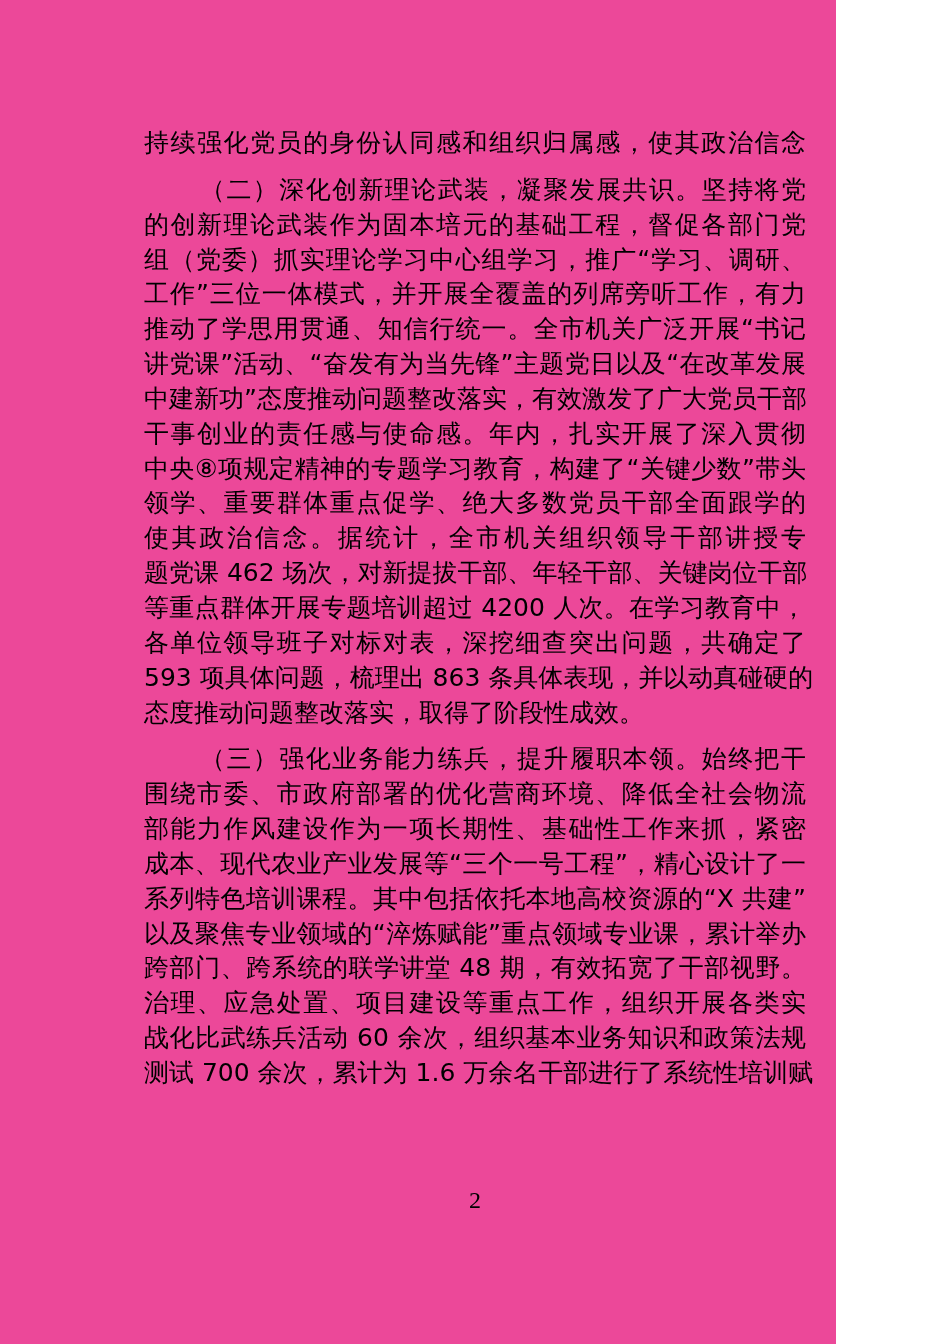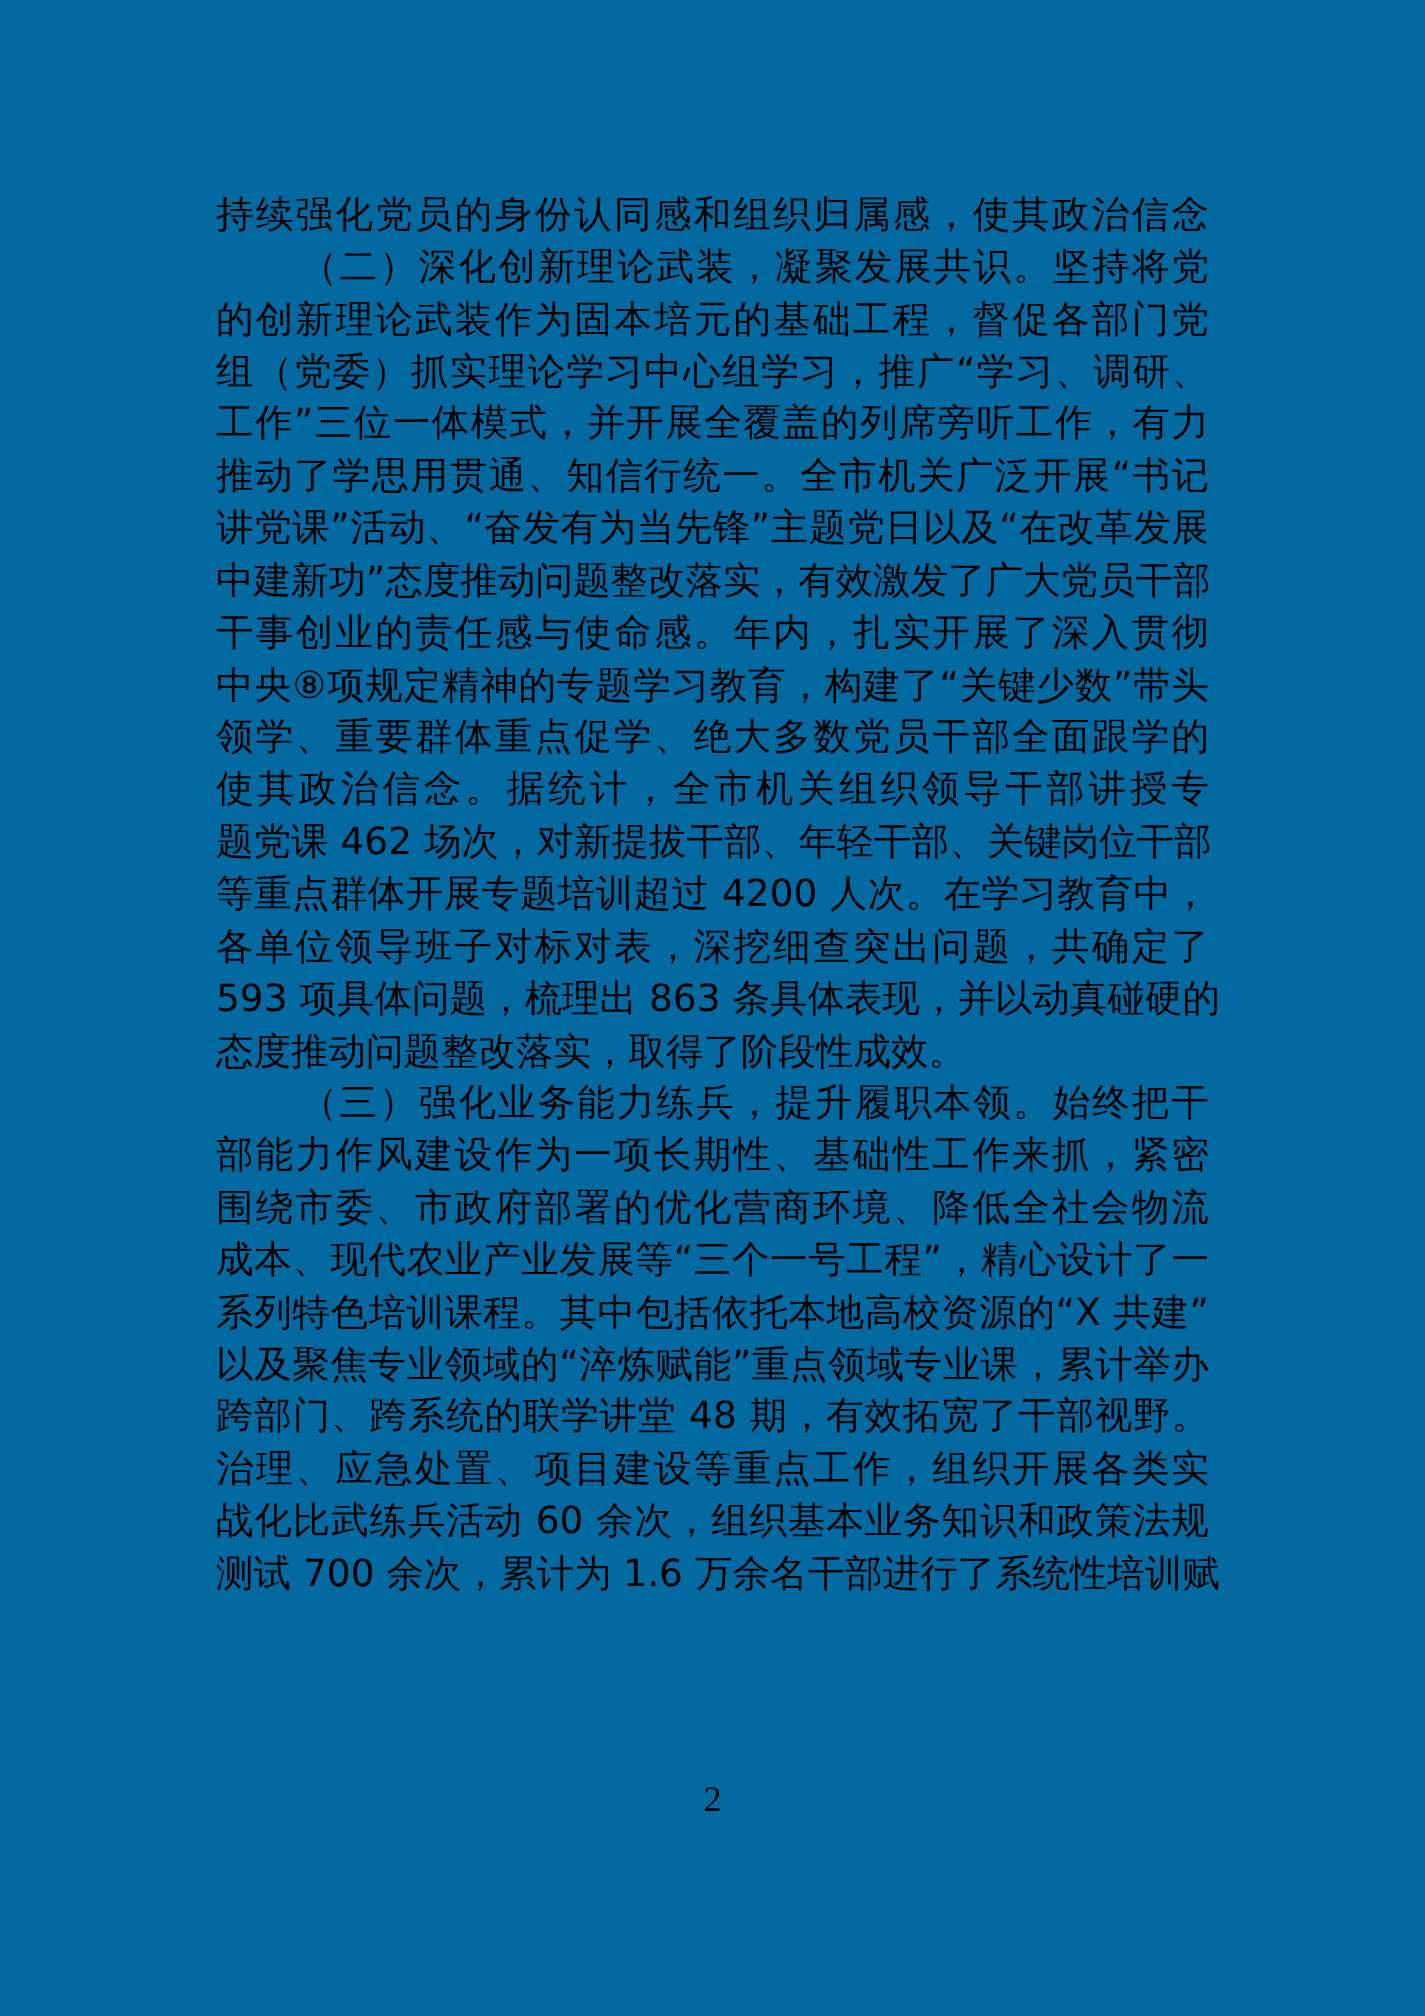--- a/index.html
+++ b/index.html
@@ -1,25 +1,25 @@
 <!DOCTYPE html>
 <html><head>
 <meta charset="utf-8">
 <style>
   html, body { margin: 0; padding: 0; background: #ffffff; }
   body { width: 950px; height: 1344px; position: relative; overflow: hidden; }
-  .page { position: absolute; left: 0; top: 0; width: 950px; height: 1344px; background: #0369a1; }
+  .page { position: absolute; left: 0; top: 0; width: 836px; height: 1344px; background: #ec4899; }
   .text-block {
     position: absolute; left: 144px; top: 126px; width: 662px;
     font-family: "DejaVu Sans", "Liberation Sans", sans-serif;
     font-size: 25px; line-height: 34.85px; color: #000000;
   }
   .line { display: block; white-space: nowrap; text-align: justify; text-align-last: justify; height: 34.85px; }
   .line.last { text-align-last: left; }
-  .line.indent { padding-left: 56px; }
+  .line.indent { padding-left: 56px; margin-top: 12px; }
   .page-number {
     position: absolute; left: 0; width: 950px; top: 1187px; text-align: center;
     font-family: "Liberation Serif", "DejaVu Serif", serif; font-size: 24px; color: #000000;
   }
 </style>
 </head>
 <body>
 
 <div class="page">
   <div class="text-block">
@@ -37,22 +37,22 @@
     <span class="line">中央⑧项规定精神的专题学习教育，构建了“关键少数”带头</span>
     <span class="line">领学、重要群体重点促学、绝大多数党员干部全面跟学的</span>
     <span class="line">使其政治信念。据统计，全市机关组织领导干部讲授专</span>
     <span class="line">题党课 462 场次，对新提拔干部、年轻干部、关键岗位干部</span>
     <span class="line">等重点群体开展专题培训超过 4200 人次。在学习教育中，</span>
     <span class="line">各单位领导班子对标对表，深挖细查突出问题，共确定了</span>
     <span class="line">593 项具体问题，梳理出 863 条具体表现，并以动真碰硬的</span>
     <span class="line last">态度推动问题整改落实，取得了阶段性成效。</span>
 
     <span class="line indent">（三）强化业务能力练兵，提升履职本领。始终把干</span>
+    <span class="line">围绕市委、市政府部署的优化营商环境、降低全社会物流</span>
     <span class="line">部能力作风建设作为一项长期性、基础性工作来抓，紧密</span>
-    <span class="line">围绕市委、市政府部署的优化营商环境、降低全社会物流</span>
     <span class="line">成本、现代农业产业发展等“三个一号工程”，精心设计了一</span>
     <span class="line">系列特色培训课程。其中包括依托本地高校资源的“X 共建”</span>
     <span class="line">以及聚焦专业领域的“淬炼赋能”重点领域专业课，累计举办</span>
     <span class="line">跨部门、跨系统的联学讲堂 48 期，有效拓宽了干部视野。</span>
     <span class="line">治理、应急处置、项目建设等重点工作，组织开展各类实</span>
     <span class="line">战化比武练兵活动 60 余次，组织基本业务知识和政策法规</span>
     <span class="line">测试 700 余次，累计为 1.6 万余名干部进行了系统性培训赋</span>
   </div>
   <div class="page-number">2</div>
 </div>

